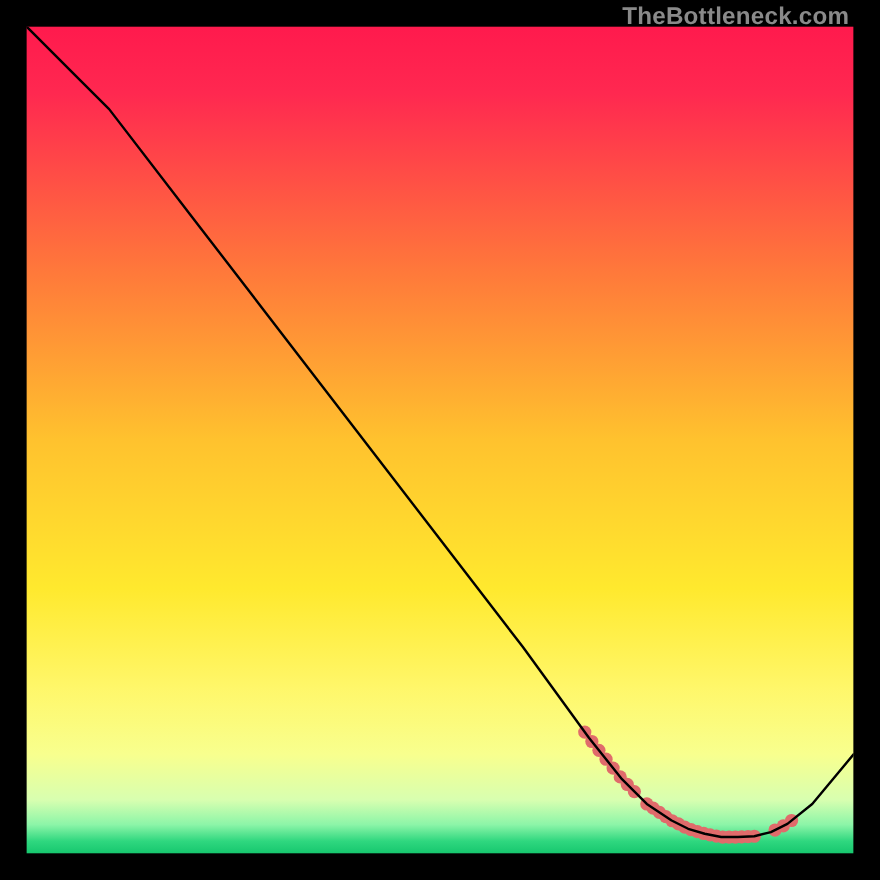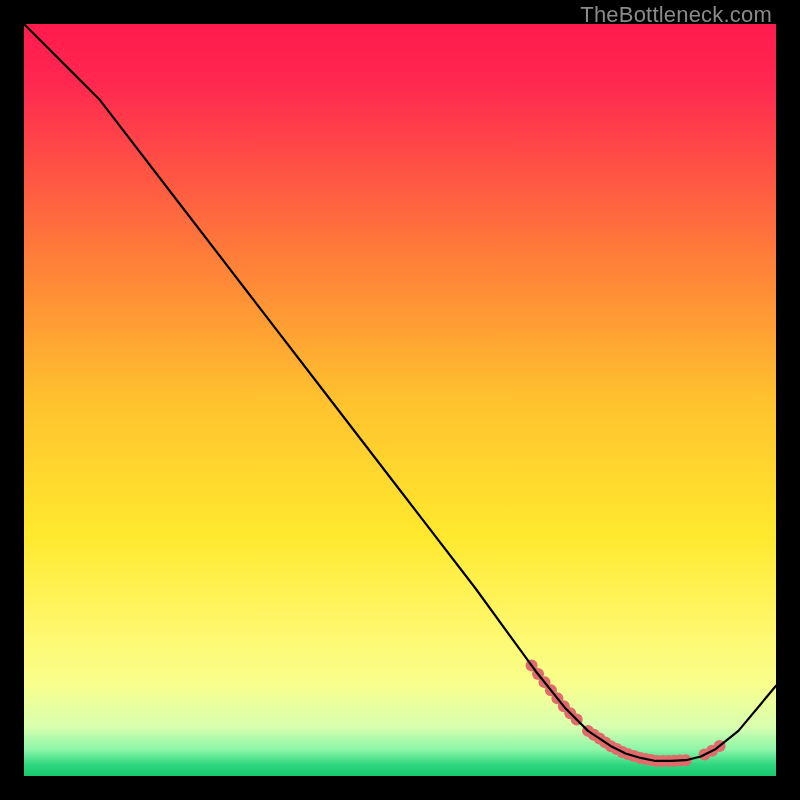--- a/index.html
+++ b/index.html
@@ -25,21 +25,21 @@
     top: 0;
     width: 752px;
     height: 752px;
   }
   .watermark {
     position: absolute;
     top: 2px;
     right: 28px;
     color: #8a8a8a;
     font-size: 22px;
-    font-weight: 400;
+    font-weight: 700;
     letter-spacing: 0.2px;
     user-select: none;
   }
   svg { display: block; }
 </style>
 </head>
 <body>
 
 <div class="frame">
   <svg class="plot" viewBox="0 0 752 752">

